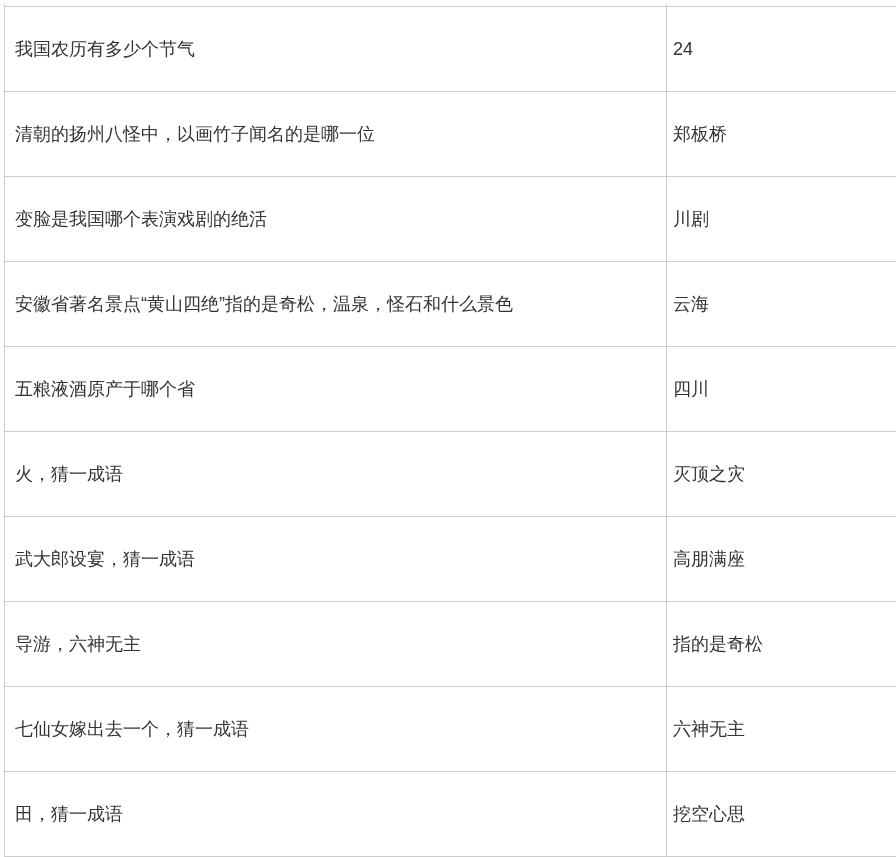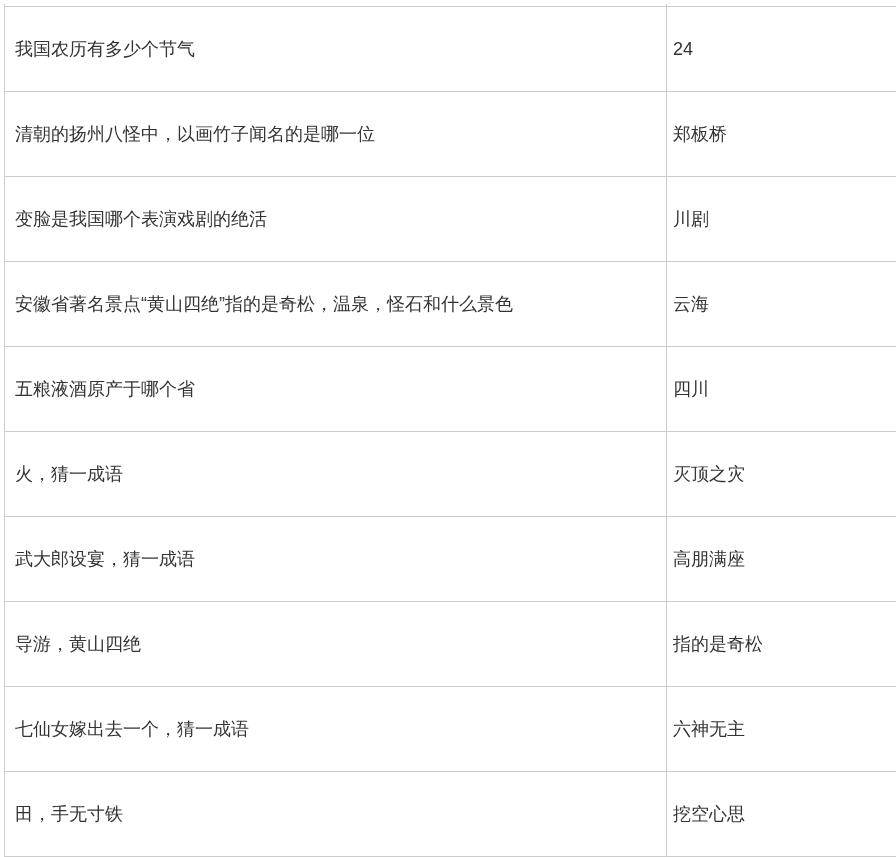--- a/index.html
+++ b/index.html
@@ -72,25 +72,25 @@
     </tr>
     <tr class="data-row">
       <td class="q-cell">火，猜一成语</td>
       <td class="a-cell">灭顶之灾</td>
     </tr>
     <tr class="data-row">
       <td class="q-cell">武大郎设宴，猜一成语</td>
       <td class="a-cell">高朋满座</td>
     </tr>
     <tr class="data-row">
-      <td class="q-cell">导游，黄山四绝</td>
+      <td class="q-cell">导游，六神无主</td>
       <td class="a-cell">指的是奇松</td>
     </tr>
     <tr class="data-row">
       <td class="q-cell">七仙女嫁出去一个，猜一成语</td>
       <td class="a-cell">六神无主</td>
     </tr>
     <tr class="data-row">
-      <td class="q-cell">田，手无寸铁</td>
+      <td class="q-cell">田，猜一成语</td>
       <td class="a-cell">挖空心思</td>
     </tr>
   </tbody>
 </table>
 
 </body></html>

